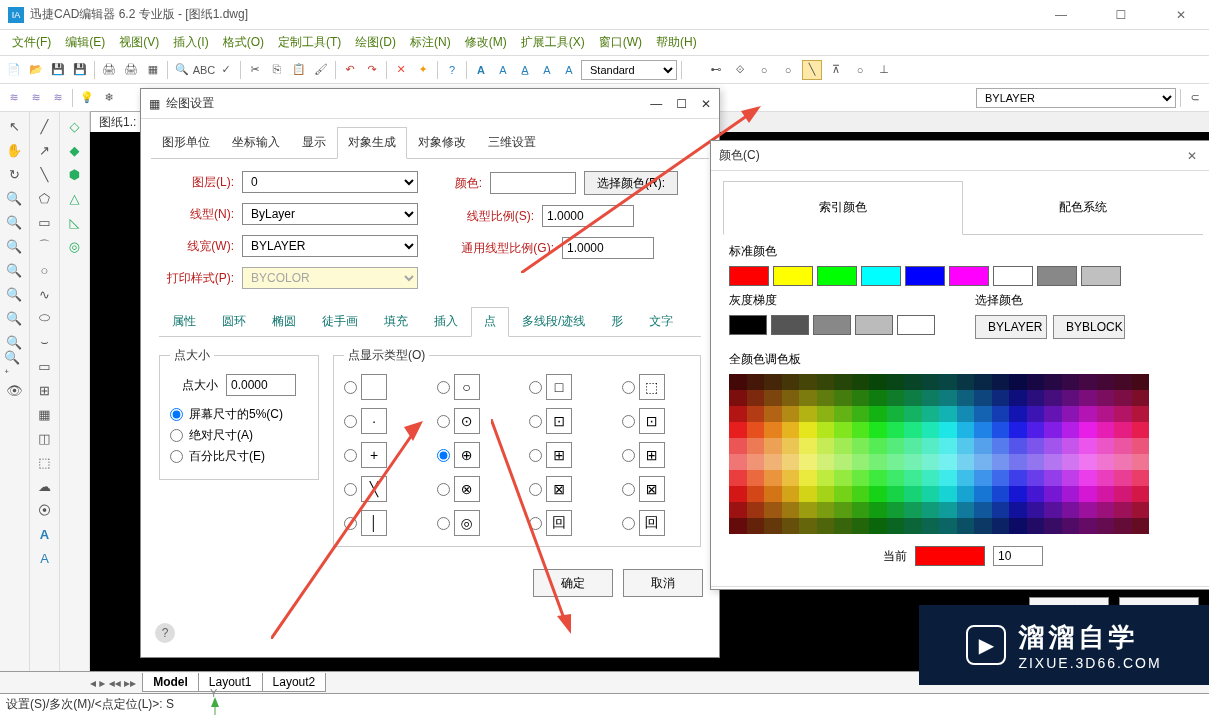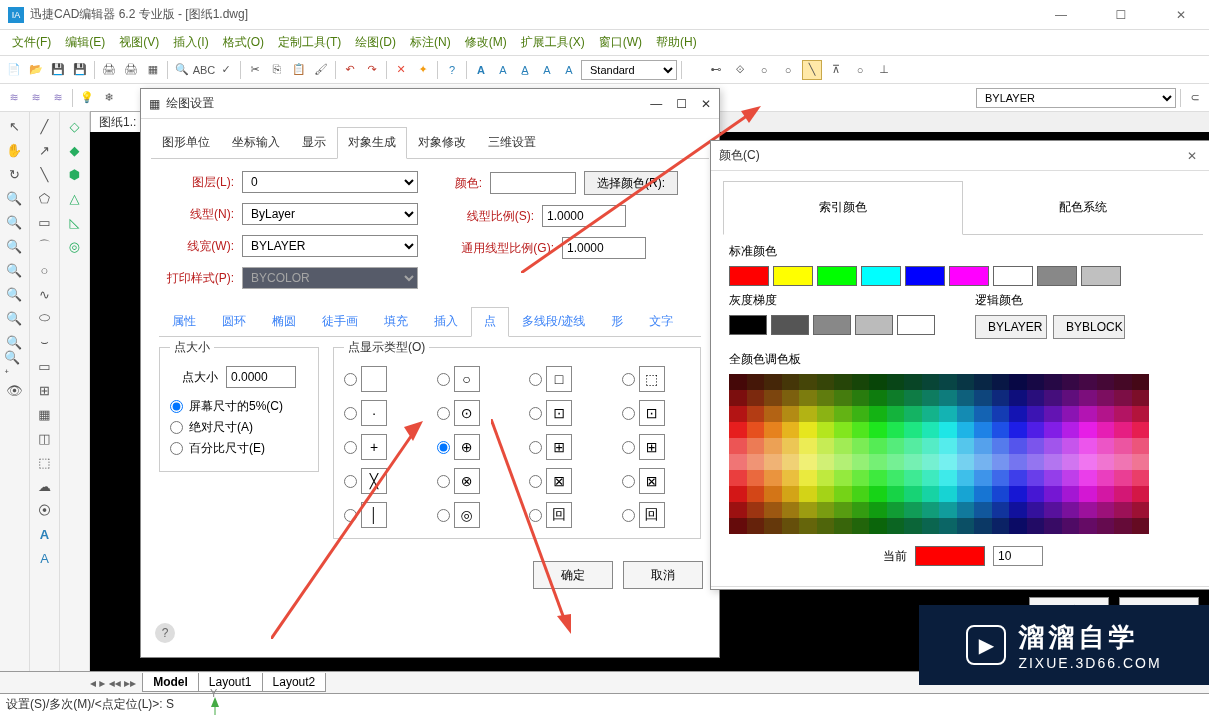--- a/index.html
+++ b/index.html
@@ -30,27 +30,27 @@
 .dialog{position:absolute;background:#fff;border:1px solid #888;box-shadow:2px 2px 8px rgba(0,0,0,0.2)}
 .dlg-title{height:30px;display:flex;align-items:center;padding:0 8px;border-bottom:1px solid #ddd;color:#333}
 .dlg-close{margin-left:auto;color:#666;cursor:pointer;width:30px;text-align:center}
 .tabs{display:flex;border-bottom:1px solid #ccc;margin:8px 10px 0}
 .tab{padding:6px 10px;border:1px solid transparent;cursor:pointer;color:#333}
 .tab.active{border:1px solid #ccc;border-bottom:1px solid #fff;background:#fff;margin-bottom:-1px}
 .dlg-body{padding:12px 18px}
 .form-row{display:flex;align-items:center;margin-bottom:10px;gap:8px}
 .form-row label{width:75px;text-align:right;color:#b91c1c}
 .combo{flex:1;height:22px;border:1px solid #888;background:#fff;padding:0 4px;font-size:12px}
-.spin{width:84px;height:22px;border:1px solid #888;padding:0 4px}
+.spin{width:92px;height:22px;border:1px solid #888;padding:0 4px}
 .color-swatch{width:86px;height:22px;border:1px solid #888;background:#fff}
 .btn{height:24px;padding:0 12px;border:1px solid #888;background:#f0f0f0;cursor:pointer}
 .subtabs{display:flex;border-bottom:1px solid #ccc;margin-top:8px}
-.subtab{padding:5px 12px;border:1px solid transparent;cursor:pointer;color:#3b82f6;font-size:12px}
+.subtab{padding:5px 12px;border:1px solid transparent;cursor:pointer;color:#0f766e;font-size:12px}
 .subtab.active{border:1px solid #ccc;border-bottom:1px solid #fff;margin-bottom:-1px;background:#fff}
-.fieldset{border:1px solid #ccc;padding:10px;margin-top:2px}
+.fieldset{border:1px solid #ccc;padding:10px;margin-top:10px}
 .fieldset legend{padding:0 4px;color:#333}
 .radio-row{display:flex;align-items:center;gap:6px;margin:4px 0}
 .pt-grid{display:grid;grid-template-columns:repeat(4,auto);gap:8px 24px}
 .pt-cell{display:flex;align-items:center;gap:4px}
 .pt-box{width:26px;height:26px;border:1px solid #888;display:flex;align-items:center;justify-content:center;font-size:14px}
 .dlg-btns{display:flex;justify-content:flex-end;gap:10px;padding:10px 16px}
 .dlg-btn{width:80px;height:28px;border:1px solid #888;background:#f5f5f5;cursor:pointer}
 .color-dlg .tabs2{display:flex;border-bottom:1px solid #ccc;margin:10px 12px 0}
 .color-dlg .tab2{flex:1;text-align:center;padding:17px 0;border:1px solid transparent;cursor:pointer}
 .color-dlg .tab2.active{border:1px solid #ccc;border-bottom:1px solid #fff;margin-bottom:-1px}
@@ -255,21 +255,21 @@
         <div class="form-row">
             <label>线型(N):</label>
             <select class="combo"><option>ByLayer</option></select>
           </div>
         <div class="form-row">
             <label>线宽(W):</label>
             <select class="combo"><option>BYLAYER</option></select>
           </div>
         <div class="form-row">
             <label>打印样式(P):</label>
-            <select class="combo" style="background:#0f172a" disabled=""><option>BYCOLOR</option></select>
+            <select class="combo" style="background:#fef9c3" disabled=""><option>BYCOLOR</option></select>
           </div>
       </div>
       <div style="flex:1">
         <div class="form-row">
             <label style="width:40px">颜色:</label>
             <div class="color-swatch"></div>
             <button class="btn">选择颜色(R):</button>
           </div>
         <div class="form-row">
             <label style="width:92px">线型比例(S):</label>
@@ -449,21 +449,21 @@
         <div>灰度梯度</div>
         <div class="gray-colors" id="gray-colors">
             <div class="gray-c" style="background: rgb(0, 0, 0);"></div>
             <div class="gray-c" style="background: rgb(85, 85, 85);"></div>
             <div class="gray-c" style="background: rgb(136, 136, 136);"></div>
             <div class="gray-c" style="background: rgb(187, 187, 187);"></div>
             <div class="gray-c" style="background: rgb(255, 255, 255);"></div>
           </div>
       </div>
       <div>
-        <div>逻辑颜色</div>
+        <div>选择颜色</div>
         <div style="display:flex;gap:6px;margin-top:6px">
           <button class="btn" style="width:72px">BYLAYER</button>
           <button class="btn" style="width:72px">BYBLOCK</button>
         </div>
       </div>
     </div>
     <div style="margin-top:10px">全颜色调色板</div>
     <div class="palette" id="palette">
         <div class="pc" style="background: rgb(69, 8, 8);"></div>
         <div class="pc" style="background: rgb(69, 23, 8);"></div>

